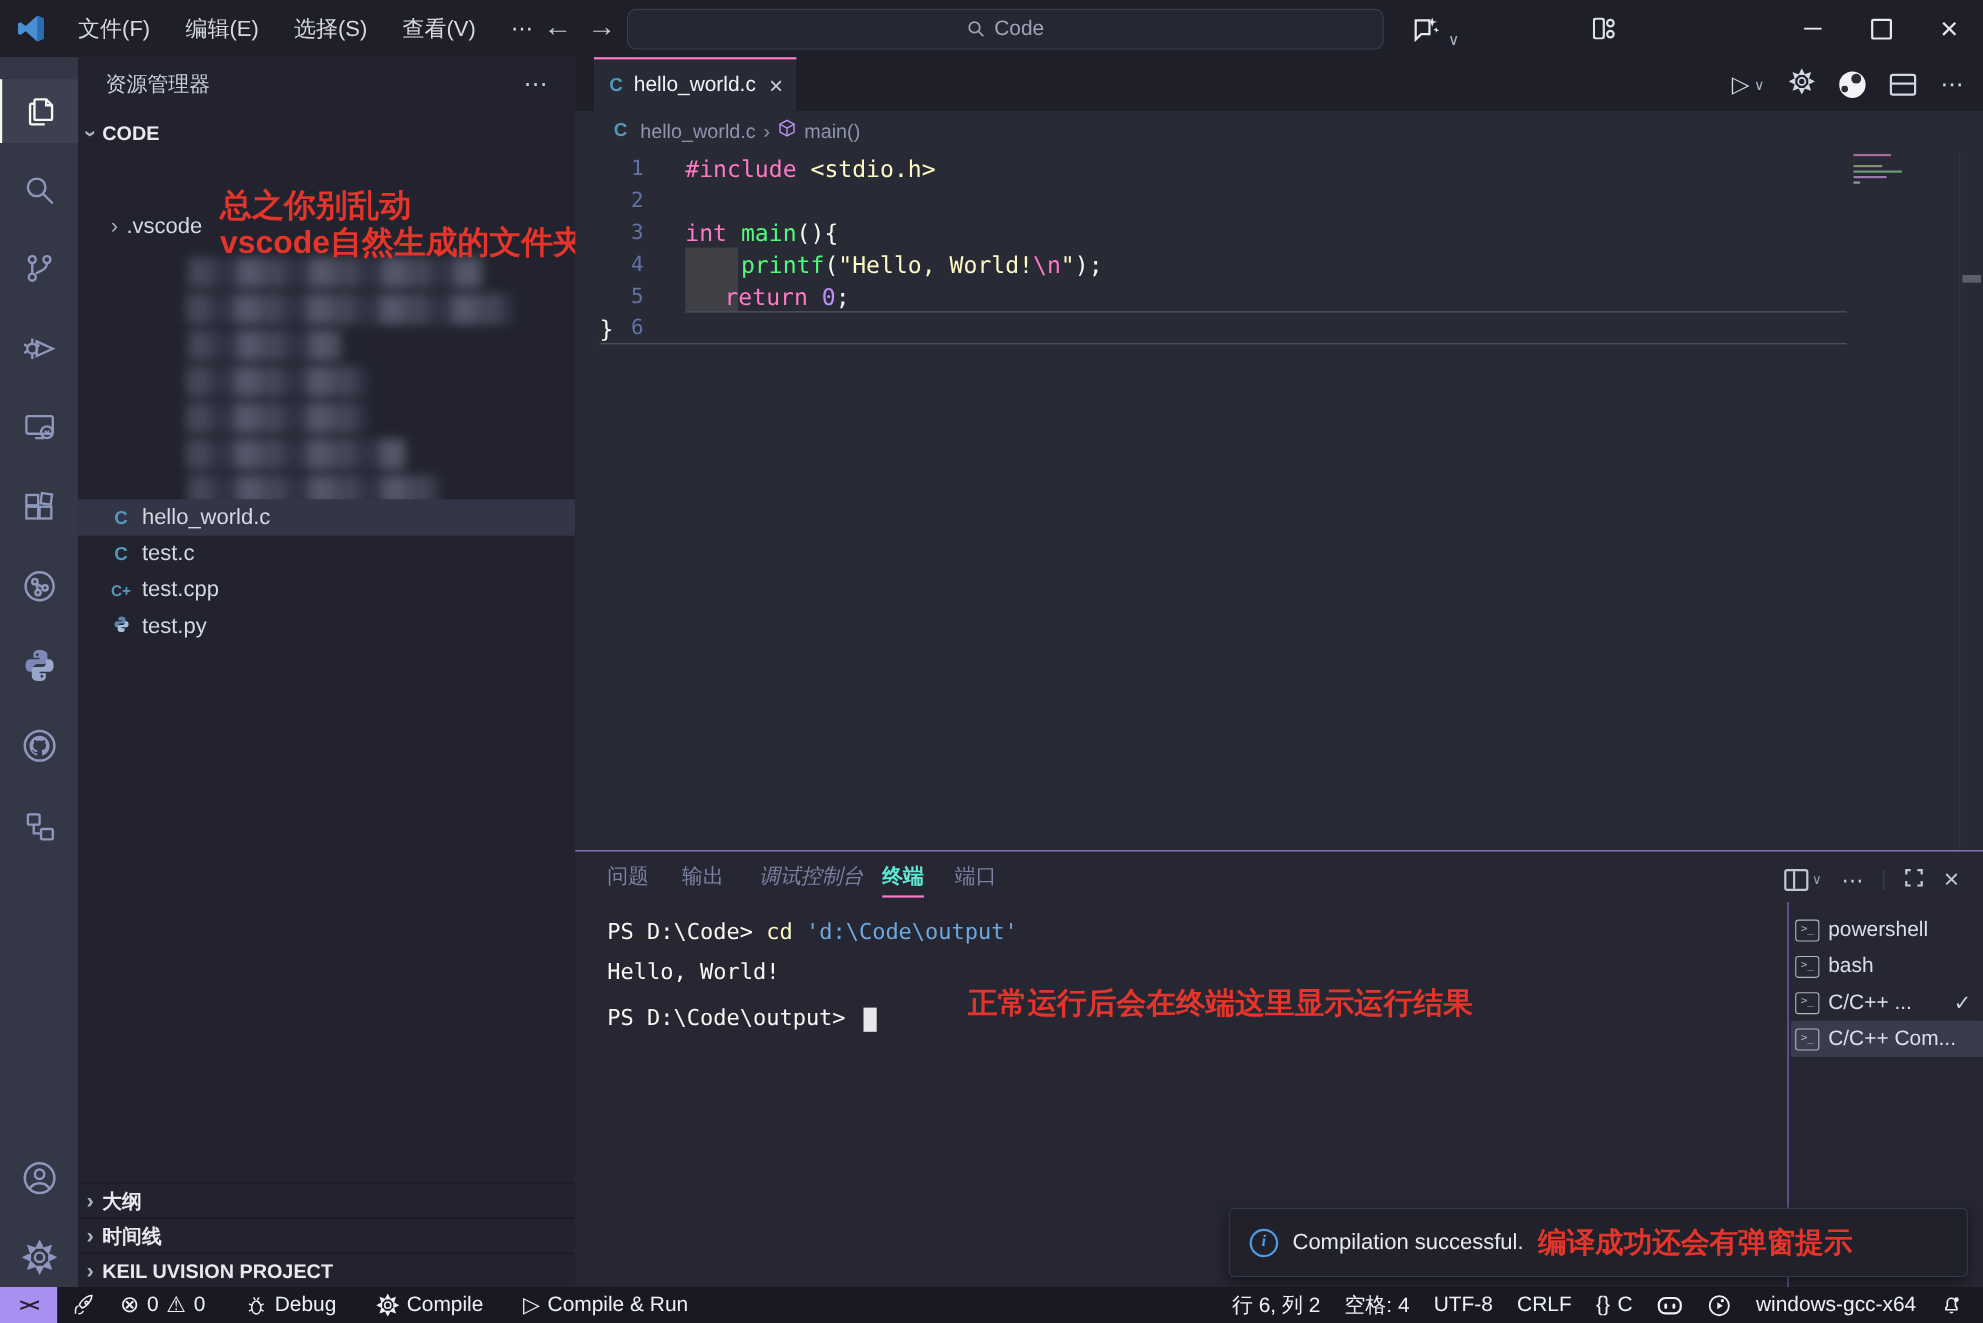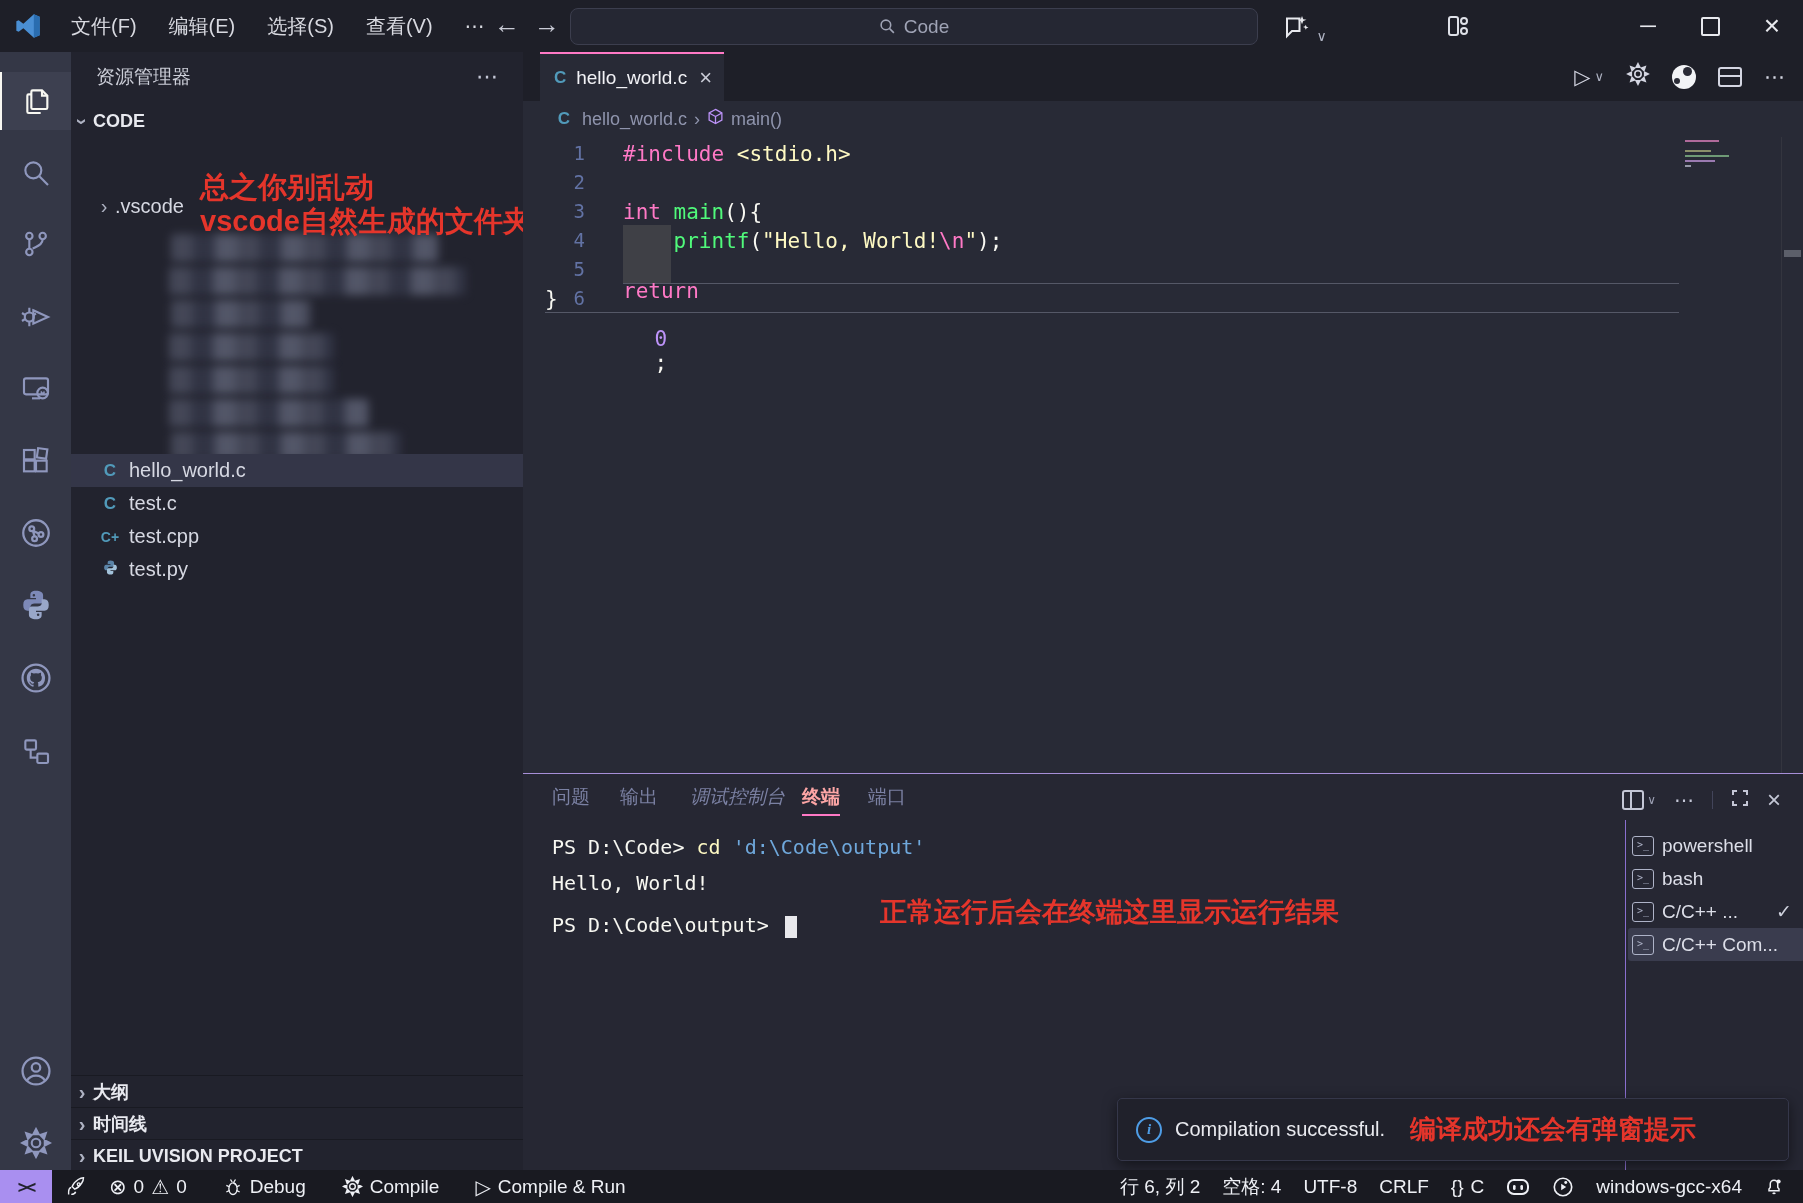--- a/index.html
+++ b/index.html
@@ -40,21 +40,21 @@
   .breadcrumb{left:523px;top:101px;width:1280px;height:36px;display:flex;align-items:center;color:#8f94ad;font-size:18px;padding-left:30px;box-sizing:border-box;gap:7px;background:#282a36;}
   .codearea{left:523px;top:137px;width:1280px;height:636px;background:#282a36;font-family:"DejaVu Sans Mono",monospace;font-size:21px;}
   .codeline{position:absolute;height:29px;display:flex;align-items:center;white-space:pre;}
   .lnum{position:absolute;width:52px;text-align:right;color:#6272a4;font-size:19px;height:29px;line-height:29px;}
   .tok-fg{color:#f8f8f2}.tok-pink{color:#ff79c6}.tok-green{color:#50fa7b}.tok-yellow{color:#fef9c3}
   .tok-purple{color:#bd93f9}.tok-blue{color:#6fa8dc}
   .curline-border{position:absolute;height:1px;background:#555867;}
   
   .panel{left:523px;top:773px;width:1280px;height:397px;background:#262733;border-top:1px solid #a78fd8;}
   .ptab{position:absolute;top:10px;height:30px;font-size:19px;color:#7b81a3;}
-  .ptab.active{color:#fca5a5;font-weight:bold;border-bottom:2px solid #ff79c6;}
+  .ptab.active{color:#5eead4;font-weight:bold;border-bottom:2px solid #ff79c6;}
   .term{font-family:"DejaVu Sans Mono",monospace;font-size:20px;white-space:pre;}
   .termline{position:absolute;height:26px;line-height:26px;}
   .cursorblock{display:inline-block;width:12px;height:22px;background:#e8e8ec;vertical-align:middle;margin-left:4px;}
   .profile-row{position:absolute;left:1632px;width:168px;height:33px;display:flex;align-items:center;font-size:19px;color:#dcdee8;gap:8px;}
   .profile-row.sel{background:#3a3c4e;border-radius:3px;}
   .term-ic{display:inline-block;width:20px;height:18px;border:1.6px solid #aeb3c8;border-radius:3px;color:#aeb3c8;font-size:10px;line-height:16px;text-align:center;font-family:"DejaVu Sans Mono",monospace;}
   .panel-ic{color:#c4c7d6;font-size:20px;}
   
   .notif{left:1117px;top:1098px;width:672px;height:63px;background:#20212b;border:1px solid #35374a;border-radius:5px;
          box-shadow:0 4px 14px rgba(0,0,0,.5);display:flex;align-items:center;padding:0 18px;box-sizing:border-box;gap:13px;}
@@ -319,21 +319,21 @@
     <div class="lnum" style="left:10px;top:31px;">2</div>
     <div class="lnum" style="left:10px;top:60px;">3</div>
     <div class="lnum" style="left:10px;top:89px;">4</div>
     <div class="lnum" style="left:10px;top:118px;">5</div>
     <div class="lnum" style="left:10px;top:147px;">6</div>
 
     <div class="codeline" style="left:100px;top:2px;"><span class="tok-pink">#include</span><span class="tok-fg"> </span><span class="tok-yellow">&lt;stdio.h&gt;</span></div>
     <div class="codeline" style="left:100px;top:31px;"></div>
     <div class="codeline" style="left:100px;top:60px;"><span class="tok-pink">int</span><span class="tok-fg"> </span><span class="tok-green">main</span><span class="tok-fg">(){</span></div>
     <div class="codeline" style="left:100px;top:89px;"><span class="tok-fg">    </span><span class="tok-green">printf</span><span class="tok-fg">(</span><span class="tok-yellow">"Hello, World!</span><span class="tok-pink">\n</span><span class="tok-yellow">"</span><span class="tok-fg">);</span></div>
-    <div class="codeline" style="left:100px;top:118px;flex-direction:column;"><span class="tok-fg">    </span><span class="tok-pink">return</span><span class="tok-fg"> </span><span class="tok-purple">0</span><span class="tok-fg">;</span></div>
+    <div class="codeline" style="left:85px;top:118px;"><span class="tok-fg">    </span><span class="tok-pink">return</span><span class="tok-fg"> </span><span class="tok-purple">0</span><span class="tok-fg">;</span></div>
     <div class="codeline" style="left:22px;top:147px;"><span class="tok-fg">}</span></div>
 
     <div class="abs" style="left:1162px;top:3px;width:60px;">
       <div style="height:2px;width:34px;background:#b06a9b;margin-bottom:3px;"></div>
       <div style="height:2px;width:0;margin-bottom:3px;"></div>
       <div style="height:2px;width:26px;background:#8a8f6a;margin-bottom:3px;"></div>
       <div style="height:2px;width:44px;background:#6f9a76;margin-bottom:3px;"></div>
       <div style="height:2px;width:30px;background:#9a7ab0;margin-bottom:3px;"></div>
       <div style="height:2px;width:6px;background:#9598a8;"></div>
     </div>
@@ -387,21 +387,21 @@
     </div>
     <div class="profile-row sel" style="left:1105px;top:154px;width:176px;">
       <span class="term-ic" style="margin-left:4px;">&gt;_</span>
       <span>C/C++ Com...</span>
     </div>
   </div>
 
   <div class="abs notif">
     <span class="info-ic">i</span>
     <span style="font-size:20px;color:#e9eaef;">Compilation successful.</span>
-    <span class="annotation" style="font-size:26px;margin-left:12px;">编译成功还会有弹窗提示</span>
+    <span class="annotation" style="font-size:26px;margin-left:0;">编译成功还会有弹窗提示</span>
   </div>
 
   <div class="abs statusbar">
     <div class="remote">&gt;&lt;</div>
     <div class="sb-item" style="padding-left:14px;">
       <svg class="sbsvg" width="21" height="21" viewBox="0 0 24 24">
           <path d="M14 4c3-2 6-2 6-2s0 3-2 6-5 6-8 7l-3-3c1-3 4-6 7-8z"></path>
           <circle cx="14.5" cy="9.5" r="1.6"></circle>
           <path d="M6 13c-2 .5-3 3-3 5 0 0 0 3 0 3"></path>
           <path d="M11 18c-.5 2-3 3-5 3"></path>

